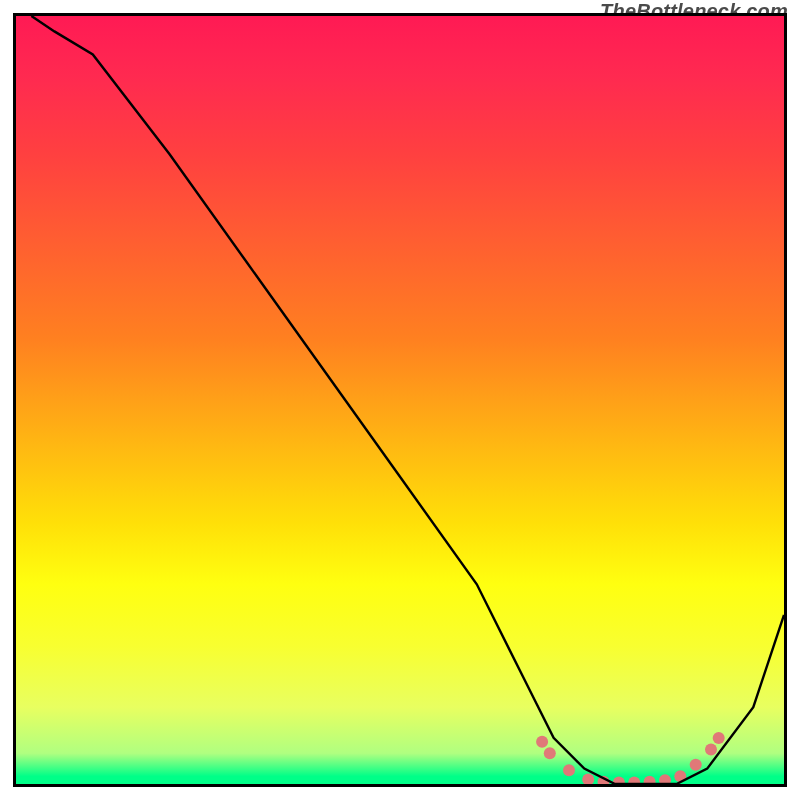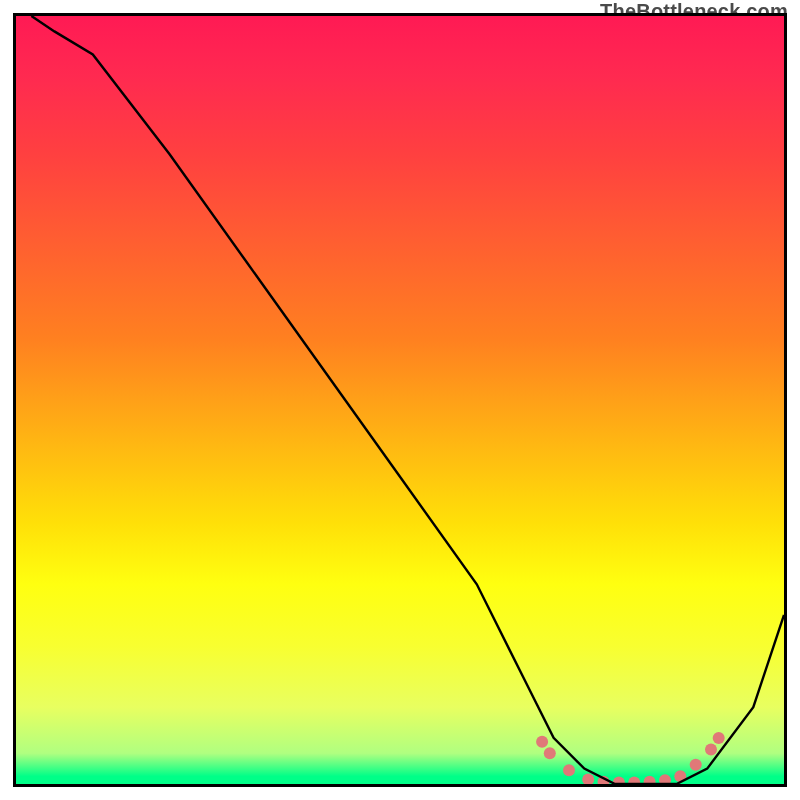--- a/index.html
+++ b/index.html
@@ -8,20 +8,21 @@
     width: 800px;
     height: 800px;
     overflow: hidden;
     font-family: Arial, Helvetica, sans-serif;
     background: #ffffff;
   }
   .chart-container {
     position: relative;
     width: 800px;
     height: 672px;
+    font-style: italic;
   }
   .plot-area {
     position: absolute;
     left: 13px;
     top: 13px;
     width: 774px;
     height: 774px;
     border: 3px solid #000000;
     box-sizing: border-box;
     overflow: hidden;

